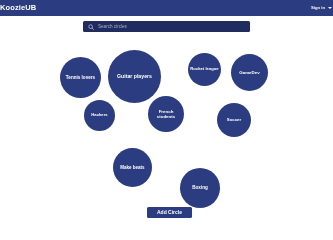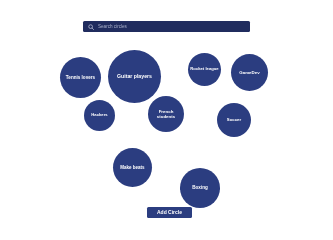--- a/index.html
+++ b/index.html
@@ -147,20 +147,27 @@
     line-height: 1;
     cursor: pointer;
     padding: 0;
   }
 </style>
 </head>
 <body>
 
 <div class="app">
 
+  <div class="navbar">
+    <div class="brand">KoozieUB</div>
+    <div class="nav-right">
+      <span class="nav-link">Sign in</span>
+      <span class="caret-icon"></span>
+    </div>
+  </div>
 
   <div class="search-wrap">
     <svg class="search-icon" viewBox="0 0 16 16" fill="none" stroke="#b9bfd6" stroke-width="2">
       <circle cx="7" cy="7" r="5"></circle>
       <line x1="11" y1="11" x2="15" y2="15" stroke-linecap="round"></line>
     </svg>
     <input class="search-input" type="text" placeholder="Search circles" style="">
   </div>
 
   <div class="canvas">

